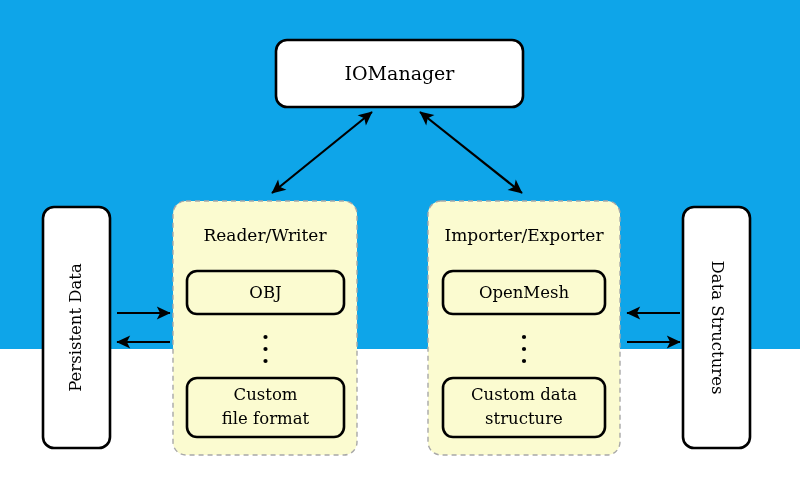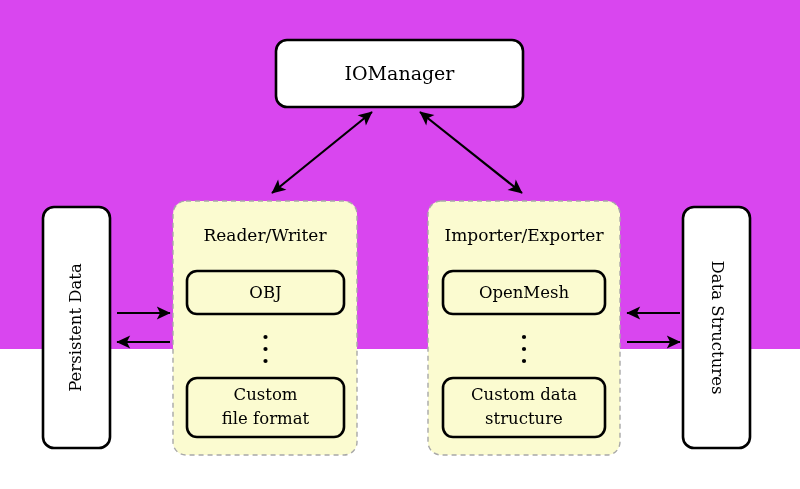--- a/index.html
+++ b/index.html
@@ -10,21 +10,21 @@
   body {
     width: 800px;
     height: 489px;
     overflow: hidden;
     font-family: "DejaVu Serif", serif;
   }
   #diagram-root {
     position: relative;
     width: 800px;
     height: 349px;
-    background: #d946ef;
+    background: #0ea5e9;
   }
   svg#diagram-svg {
     display: block;
     width: 800px;
     height: 489px;
   }
   .box-label {
     font-family: "DejaVu Serif", serif;
     fill: #000000;
     text-anchor: middle;

